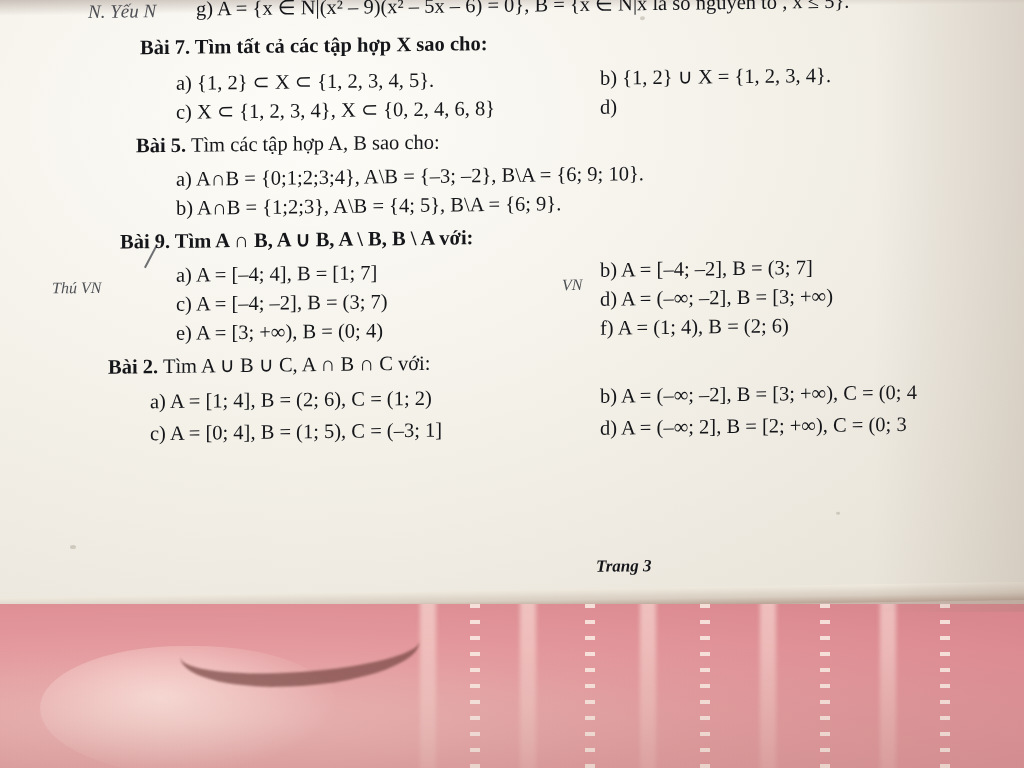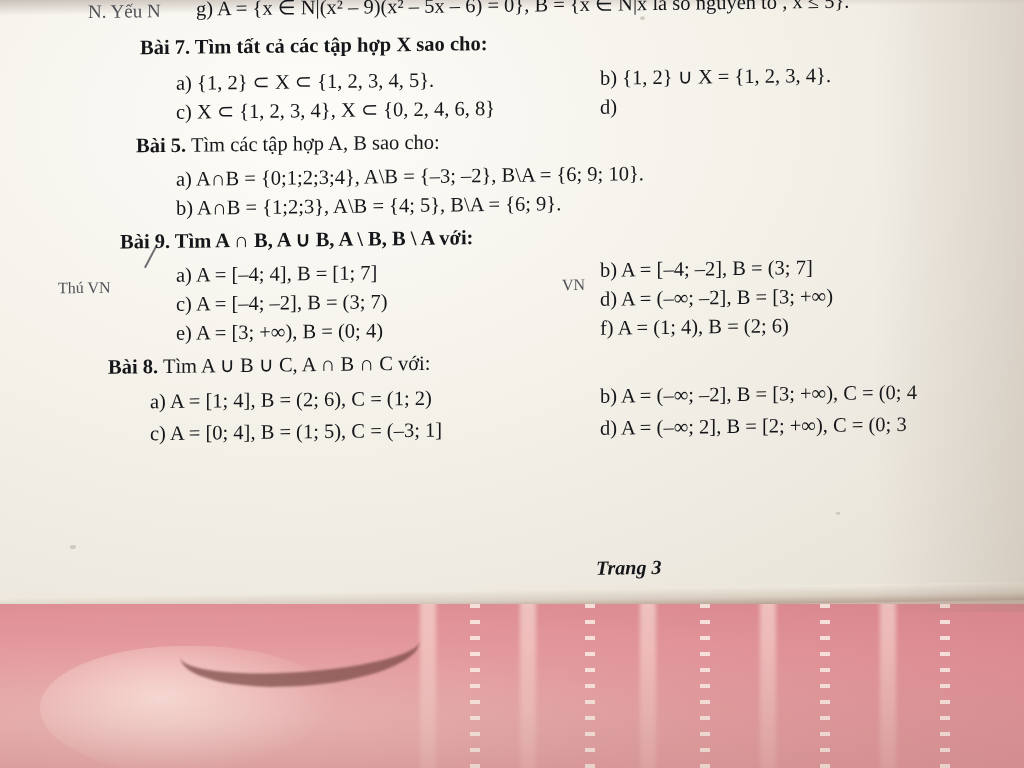--- a/index.html
+++ b/index.html
@@ -126,36 +126,37 @@
   .line {
     position: absolute;
     white-space: nowrap;
     font-size: 20.5px;
     line-height: 1.1;
   }
   .b { font-weight: bold; }
   .hand {
     position: absolute;
     font-family: "Liberation Serif", serif;
+    font-style: italic;
     color: #2a2d35;
     font-size: 19px;
     opacity: .82;
     white-space: nowrap;
   }
   .hand.small { font-size: 16px; }
   .pen-stroke {
     position: absolute;
     border-left: 2px solid #31343c;
     opacity: .7;
   }
   .trang {
     position: absolute;
     font-style: italic;
     font-weight: bold;
-    font-size: 20px;
+    font-size: 17px;
   }
   .speck {
     position: absolute;
     background: #b5ada0;
     border-radius: 50%;
     opacity: .55;
   }
 </style>
 </head>
 <body>
@@ -177,21 +178,21 @@
     <div class="fabric-dots" style="left:470px;"></div>
     <div class="fabric-dots" style="left:585px;"></div>
     <div class="fabric-dots" style="left:700px;"></div>
     <div class="fabric-dots" style="left:820px;"></div>
     <div class="fabric-dots" style="left:940px;"></div>
   </div>
 
   <div class="content">
 
     <div class="hand" style="left:88px; top:2px;">N. Yếu N</div>
-    <div class="hand small" style="left:58px; top:280px;">Thú VN</div>
+    <div class="hand small" style="left:52px; top:280px;">Thú VN</div>
     <div class="hand small" style="left:562px; top:283px;">VN</div>
     <div class="pen-stroke" style="left:150px; top:245px; height:26px; transform:rotate(28deg);"></div>
 
     <div class="line" style="left:196px; top:0px;">g) A = {x ∈ N|(x² – 9)(x² – 5x – 6) = 0}, B = {x ∈ N|x là số nguyên tố , x ≤ 5}.</div>
 
     <div class="line b" style="left:140px; top:38px;">Bài 7.  Tìm tất cả các tập hợp X sao cho:</div>
     <div class="line" style="left:176px; top:74px;">a) {1, 2} ⊂ X ⊂ {1, 2, 3, 4, 5}.</div>
     <div class="line" style="left:600px; top:74px;">b) {1, 2} ∪ X = {1, 2, 3, 4}.</div>
     <div class="line" style="left:176px; top:103px;">c) X ⊂ {1, 2, 3, 4}, X ⊂ {0, 2, 4, 6, 8}</div>
     <div class="line" style="left:600px; top:103px;">d)</div>
@@ -201,21 +202,21 @@
     <div class="line" style="left:176px; top:199px;">b) A∩B = {1;2;3}, A\B = {4; 5},  B\A = {6; 9}.</div>
 
     <div class="line b" style="left:120px; top:232px;">Bài 9.  Tìm A ∩ B, A ∪ B, A \ B, B \ A với:</div>
     <div class="line" style="left:176px; top:266px;">a) A = [–4; 4], B = [1; 7]</div>
     <div class="line" style="left:600px; top:266px;">b) A = [–4; –2], B = (3; 7]</div>
     <div class="line" style="left:176px; top:295px;">c) A = [–4; –2], B = (3; 7)</div>
     <div class="line" style="left:600px; top:295px;">d) A = (–∞; –2], B = [3; +∞)</div>
     <div class="line" style="left:176px; top:324px;">e) A = [3; +∞), B = (0; 4)</div>
     <div class="line" style="left:600px; top:324px;">f) A = (1; 4), B = (2; 6)</div>
 
-    <div class="line" style="left:108px; top:357px;"><span class="b">Bài 8.</span> <span>Tìm A ∪ B ∪ C, A ∩ B ∩ C với:</span></div>
+    <div class="line" style="left:108px; top:357px;"><span class="b">Bài 2.</span> <span>Tìm A ∪ B ∪ C, A ∩ B ∩ C với:</span></div>
     <div class="line" style="left:150px; top:392px;">a) A = [1; 4], B = (2; 6), C = (1; 2)</div>
     <div class="line" style="left:600px; top:392px;">b) A = (–∞; –2], B = [3; +∞), C = (0; 4</div>
     <div class="line" style="left:150px; top:424px;">c) A = [0; 4], B = (1; 5), C = (–3; 1]</div>
     <div class="line" style="left:600px; top:424px;">d) A = (–∞; 2], B = [2; +∞), C = (0; 3</div>
 
     <div class="trang" style="left:596px; top:564px;">Trang 3</div>
 
     <div class="speck" style="left:70px; top:546px; width:6px; height:4px;"></div>
     <div class="speck" style="left:640px; top:24px; width:5px; height:4px;"></div>
     <div class="speck" style="left:836px; top:522px; width:4px; height:3px;"></div>

